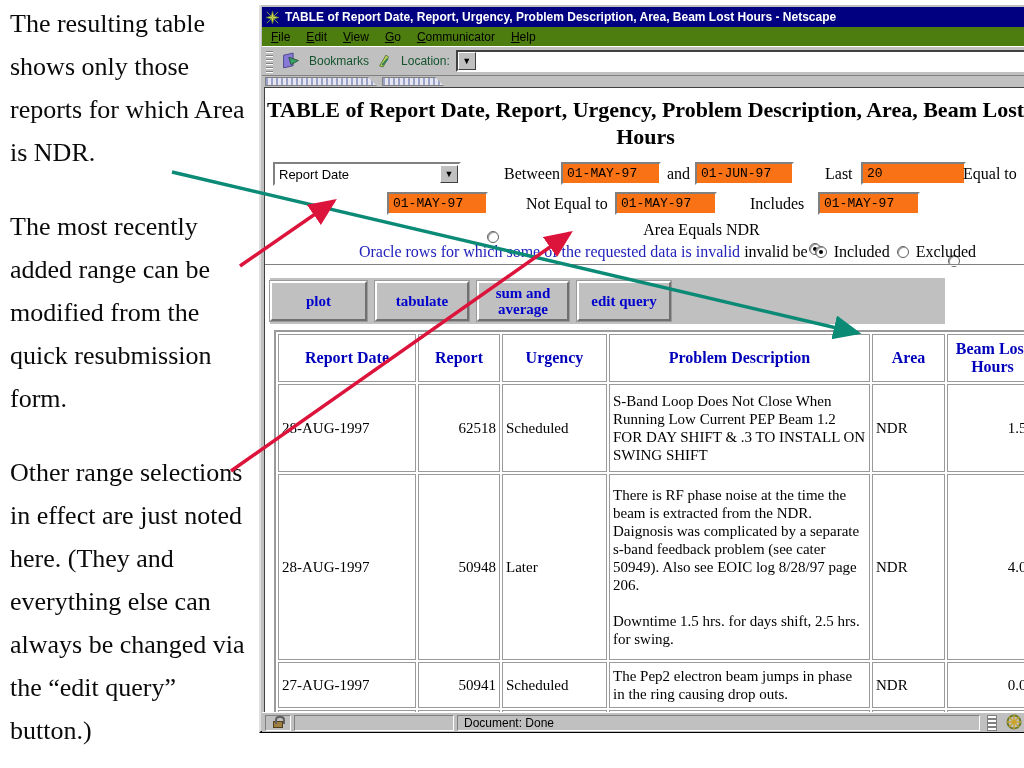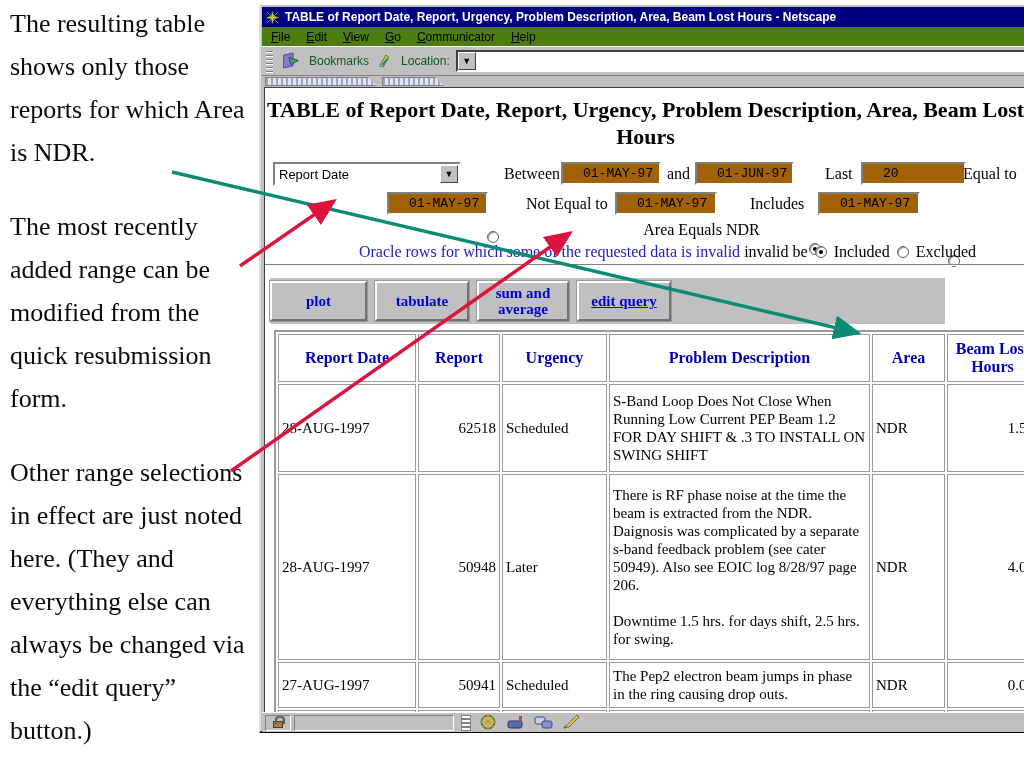--- a/index.html
+++ b/index.html
@@ -56,22 +56,22 @@
 
   .heading { text-align:center; font-weight:bold; font-size:22px; line-height:27px; margin-top:8px; }
 
   
   .abs { position:absolute; }
   .select { height:24px; background:#fff; border:2px solid; border-color:#808080 #fff #fff #808080;
     display:flex; align-items:center; font-family:"Liberation Sans", sans-serif; font-size:13px; }
   .select .sval { flex:1; padding-left:4px; }
   .select .selbtn { width:18px; height:18px; margin-right:1px; background:#c0c0c0; border:1px solid;
     border-color:#fff #404040 #404040 #fff; font-size:9px; text-align:center; line-height:16px; }
-  .tfield { height:23px; background:#a16207; border:2px solid; border-color:#808080 #fff #fff #808080;
-    font-family:"Liberation Mono", monospace; font-size:13px; line-height:19px; padding-left:20px;
+  .tfield { height:23px; background:#f97316; border:2px solid; border-color:#808080 #fff #fff #808080;
+    font-family:"Liberation Mono", monospace; font-size:13px; line-height:19px; padding-left:4px;
     white-space:nowrap; overflow:hidden; }
   .radio { width:12px; height:12px; border-radius:50%; background:#fff; border:1px solid #606060;
     box-shadow:inset 1px 1px 0 #9a9a9a; position:relative; }
   .radio.checked::after { content:""; position:absolute; left:3px; top:3px; width:4px; height:4px;
     border-radius:50%; background:#000; }
   .flabel { font-size:16px; white-space:nowrap; }
   .centerline { position:absolute; left:0; width:100%; text-align:center; font-size:16px; }
   .oracle-link { color:#2222bb; }
   .inline-radio { display:inline-block; vertical-align:-1px; margin:0 3px; }
 
@@ -205,21 +205,21 @@
       <div class="btnstrip">
         <div class="pgbtn" style="width:97px;">
             <span>plot</span>
           </div>
         <div class="pgbtn" style="width:94px;">
             <span>tabulate</span>
           </div>
         <div class="pgbtn" style="width:92px;">
             <span>sum and average</span>
           </div>
-        <div class="pgbtn" style="width:94px;text-decoration:underline;">
+        <div class="pgbtn" style="width:94px;">
             <span>edit query</span>
           </div>
       </div>
 
       <table class="rtable">
         <colgroup>
           <col style="width:138px">
             <col style="width:82px">
             <col style="width:105px">
           <col style="width:261px">
@@ -271,20 +271,21 @@
         </tr>
       </tbody>
         </table>
     </div>
 
     <div class="statusbar">
       <div class="spanel sp-lock">
         <div class="lockbody"></div>
       </div>
       <div class="spanel sp-empty"></div>
+      <div class="spanel sp-status">Document: Done</div>
       <div class="compbar">
         <div class="comp-handle"></div>
         <svg class="cicon" viewBox="0 0 22 17">
           <circle cx="11" cy="8" r="6.5" fill="none" stroke="#6a7a2a" stroke-width="2"></circle>
           <path d="M11 1 V15 M4 8 H18 M6 3 L16 13 M16 3 L6 13" stroke="#caa42a" stroke-width="1.4"></path>
         </svg>
         <svg class="cicon" viewBox="0 0 22 17">
           <rect x="3" y="7" width="14" height="7" rx="2" fill="#5a6ab8" stroke="#303860"></rect>
           <rect x="14" y="2" width="3" height="6" fill="#b84a4a"></rect>
         </svg>

